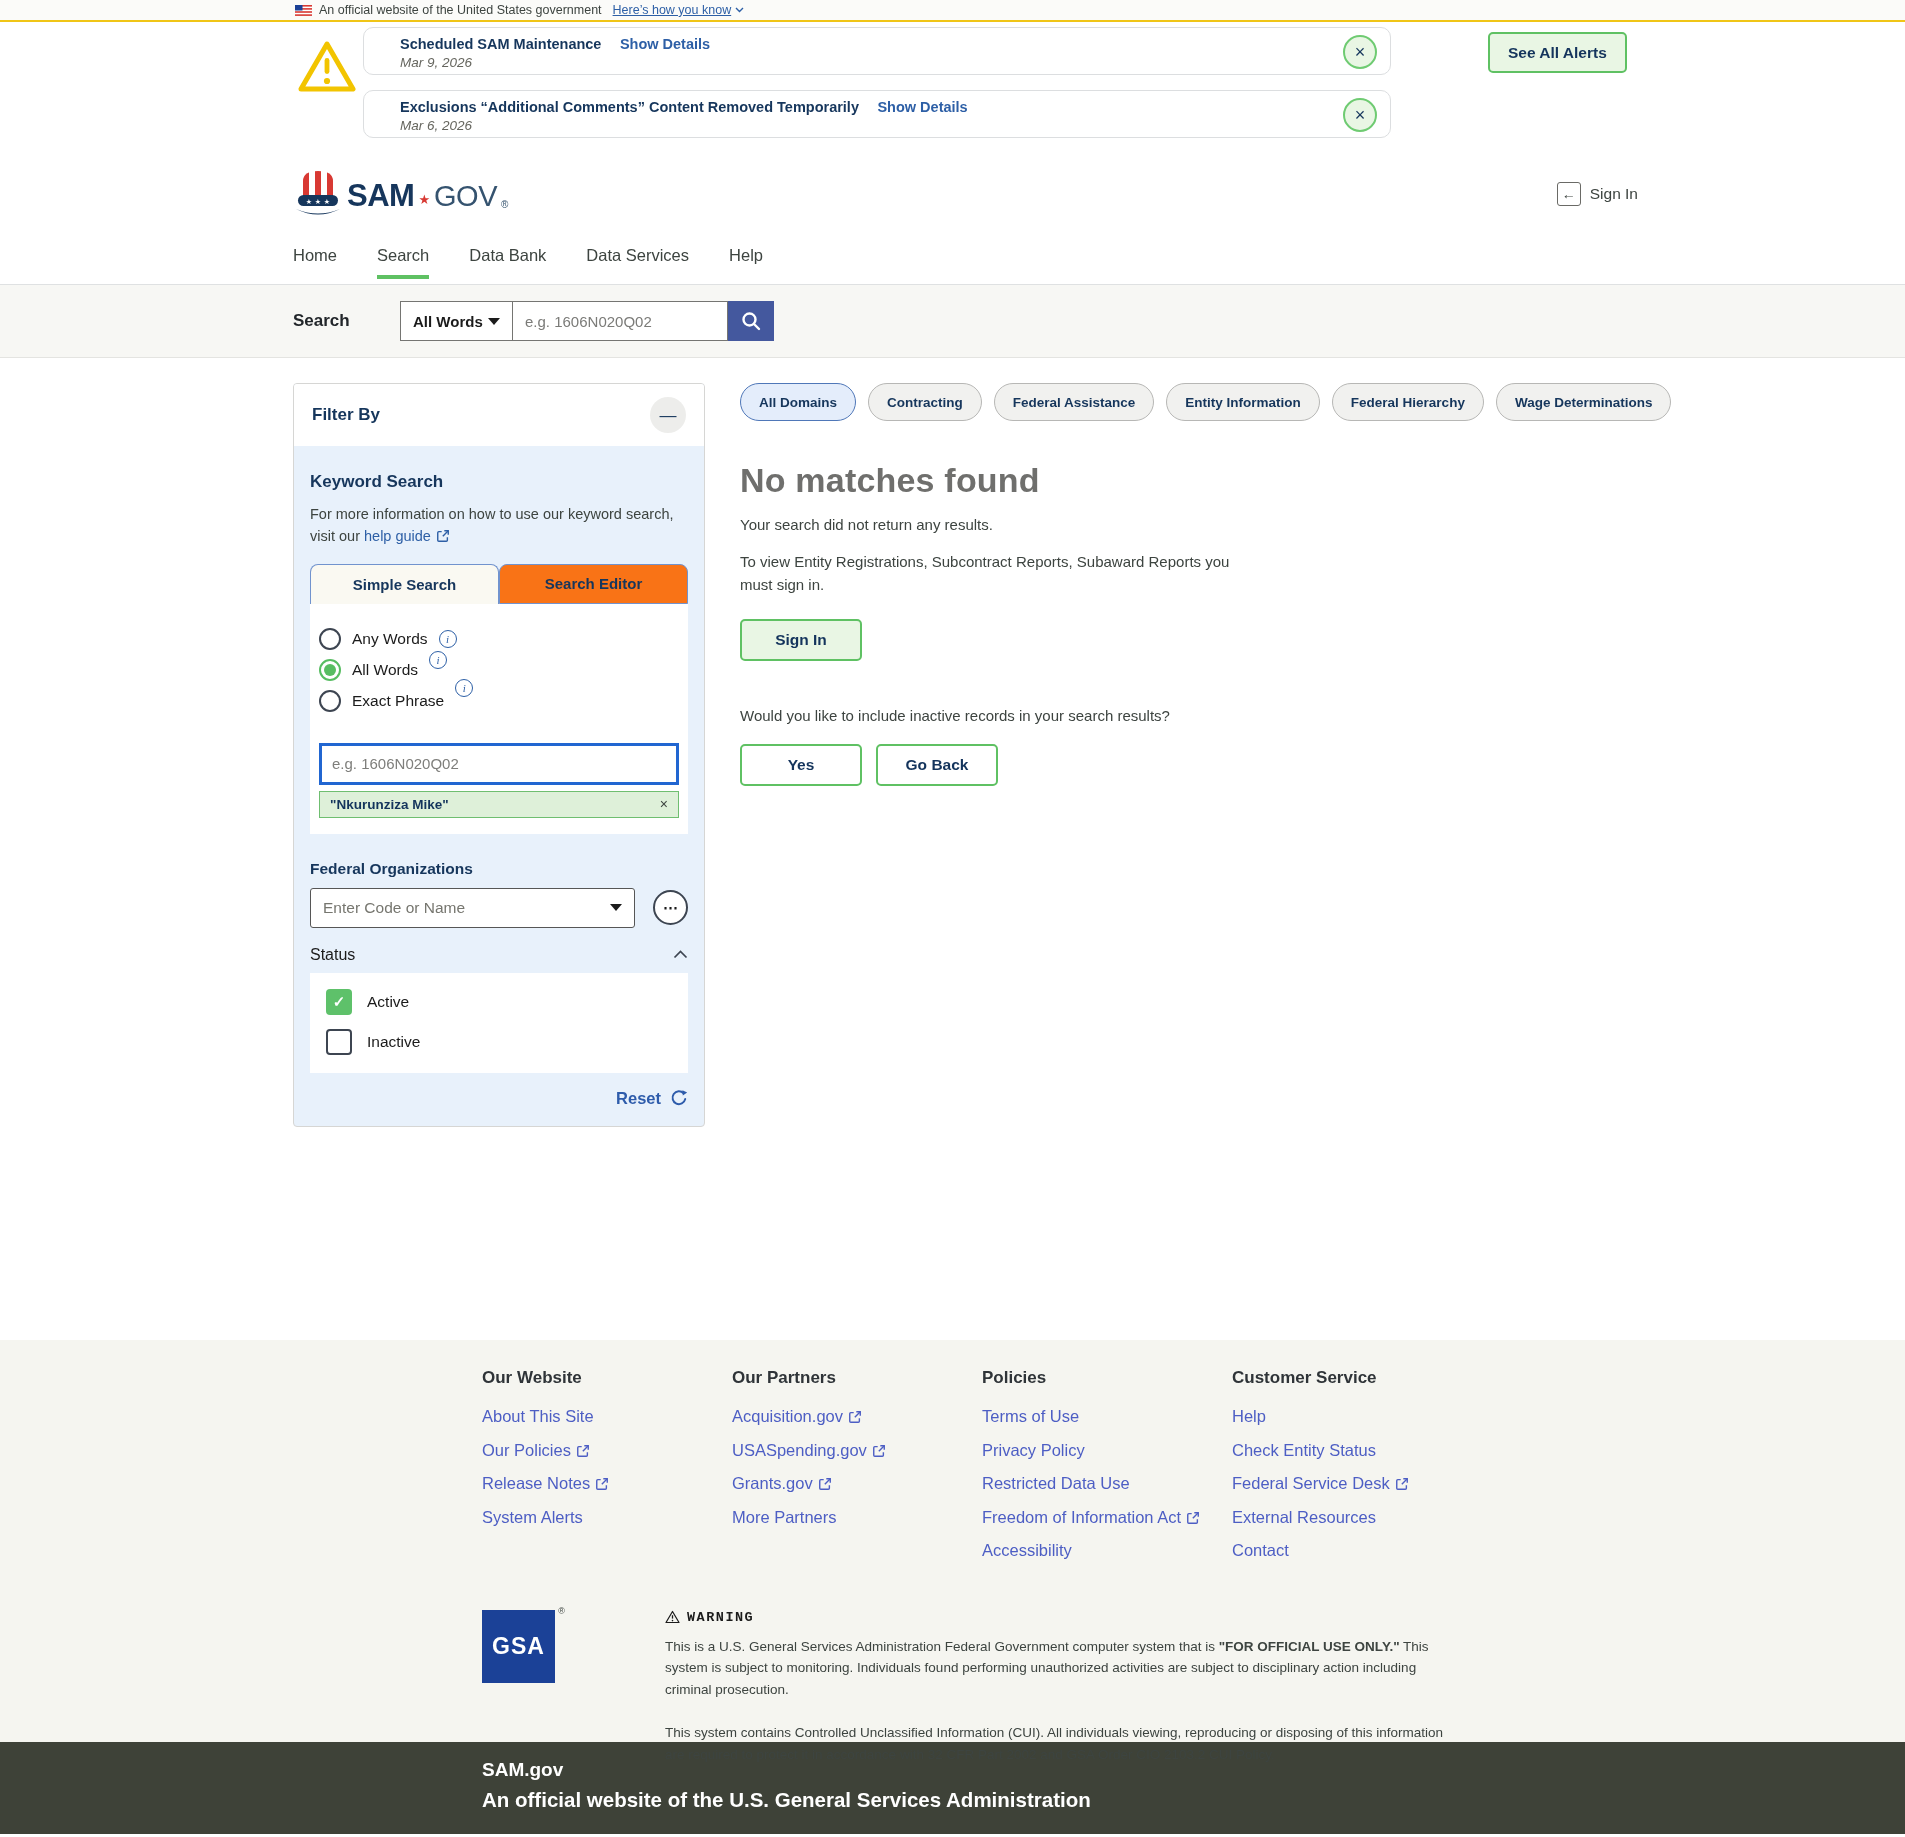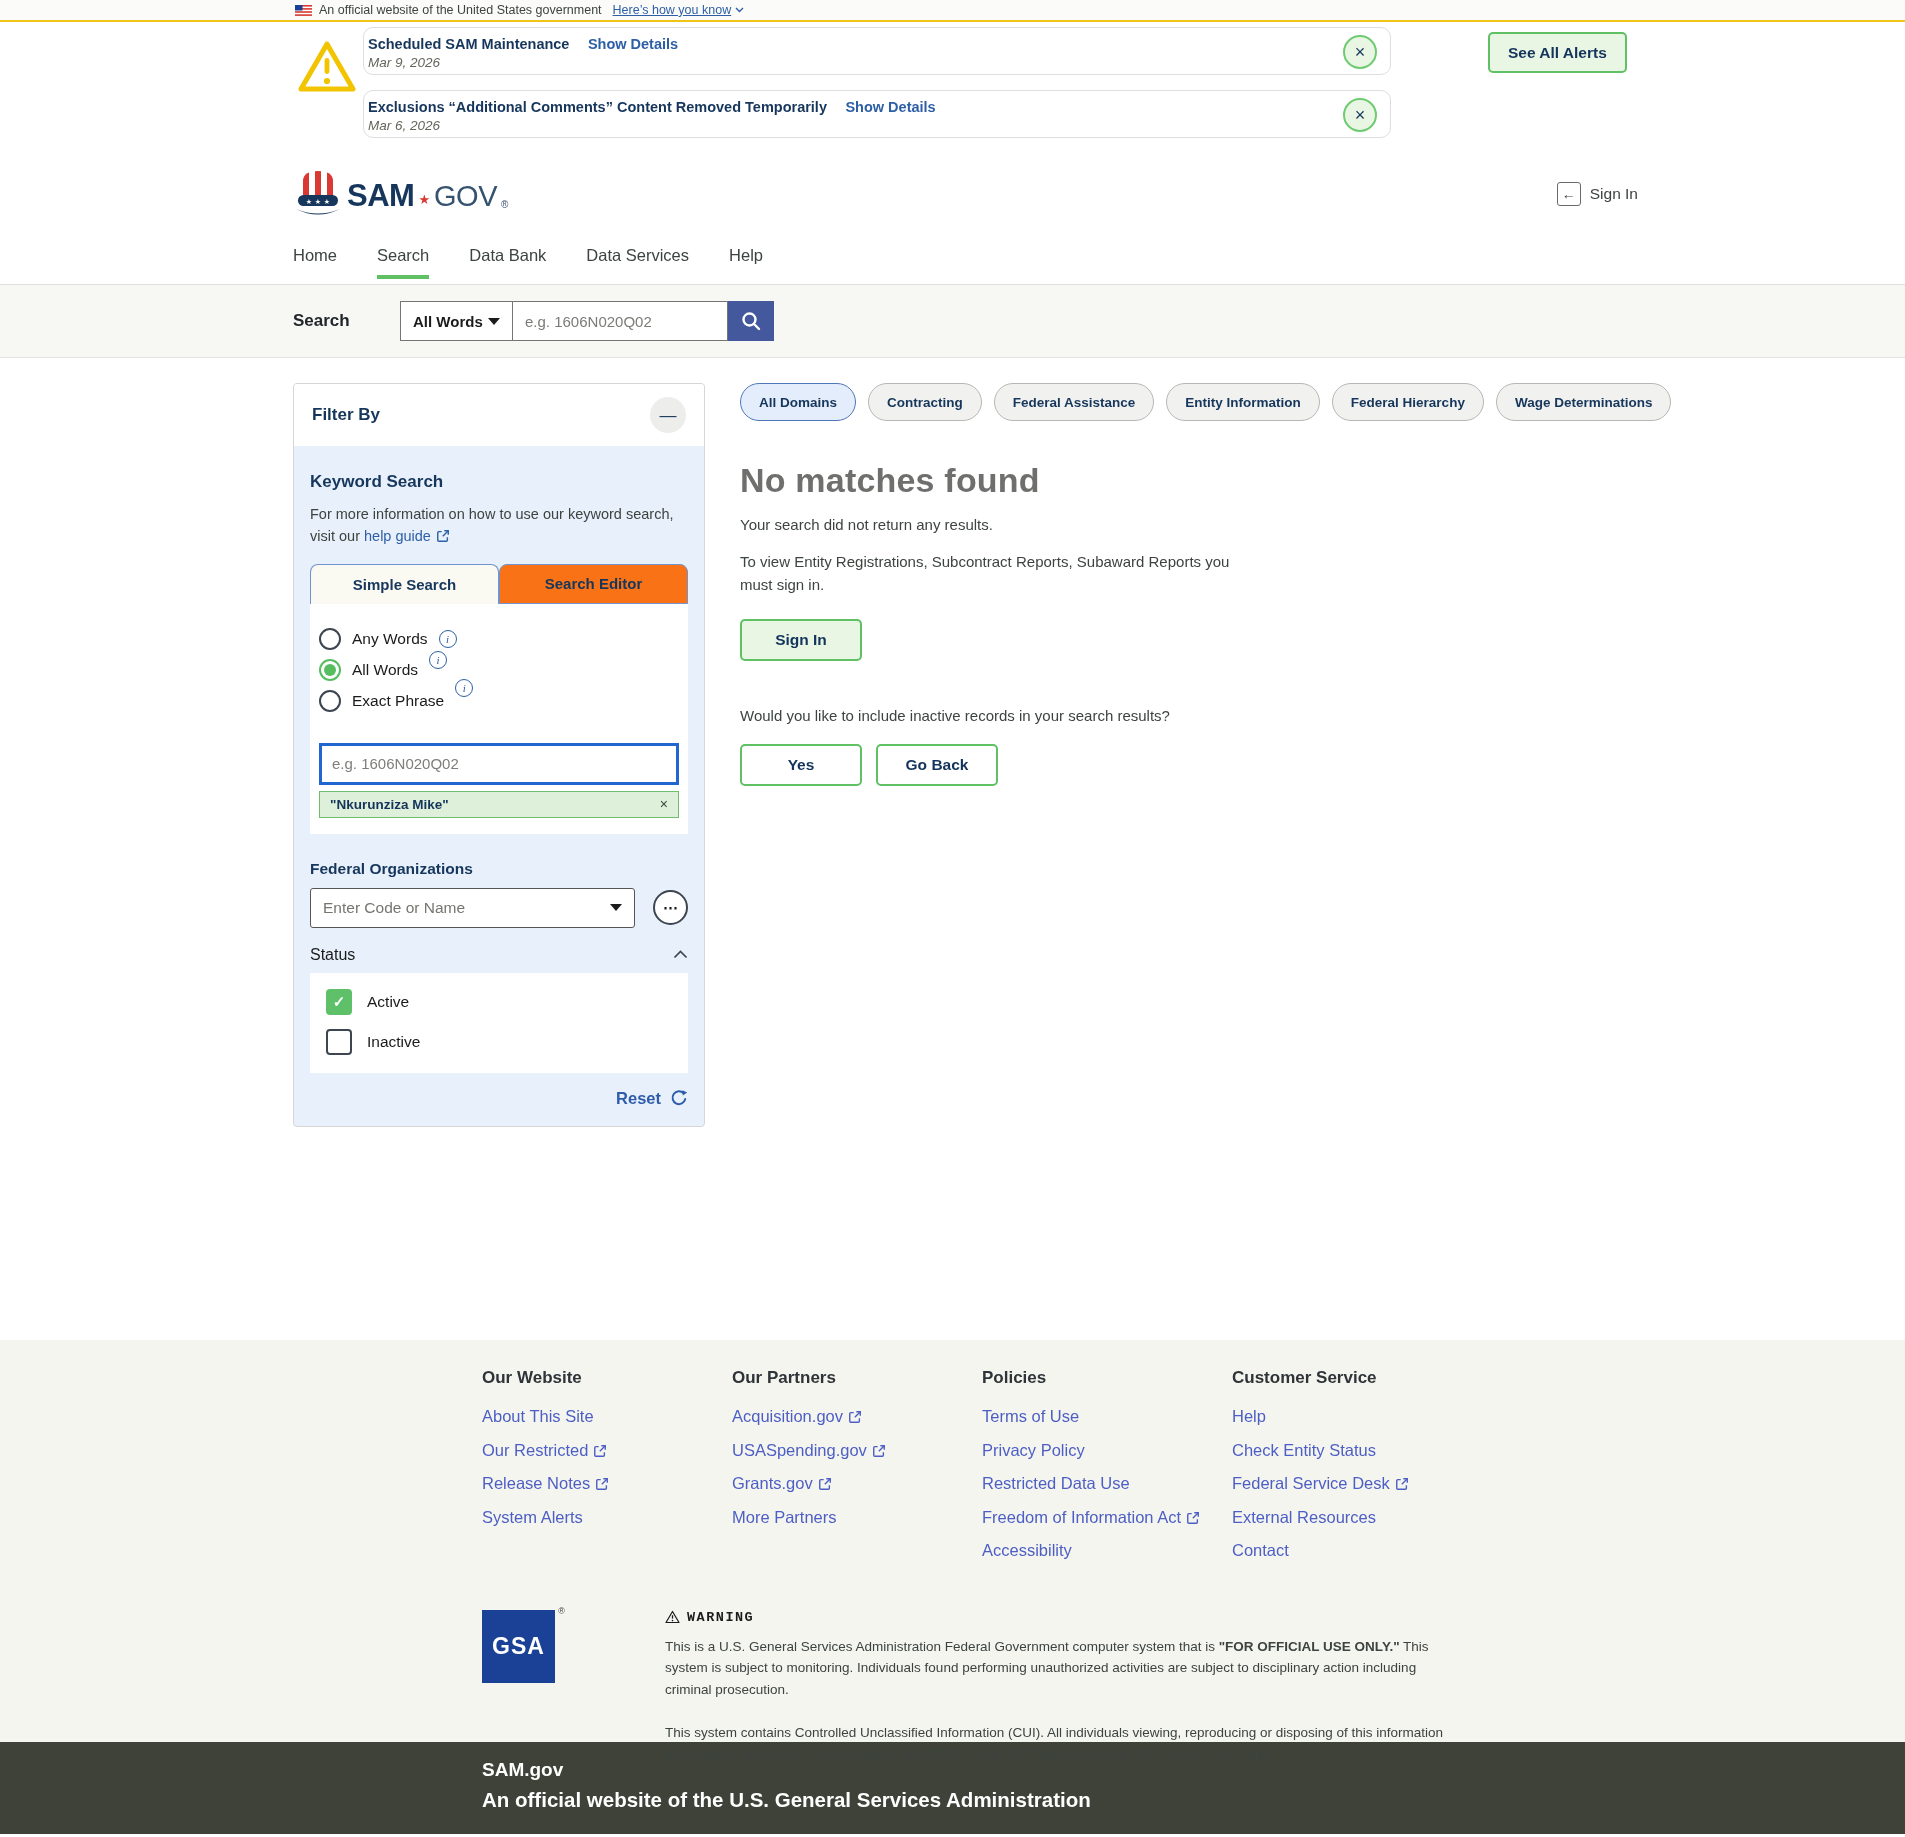--- a/index.html
+++ b/index.html
@@ -13,21 +13,21 @@
   
   .gov-banner { height:22px; background:#fbfbf9; border-bottom:2px solid #f0c517;
     display:flex; align-items:center; padding-left:295px; font-size:12.5px; color:#3d4440; gap:7px; }
   .gov-banner .flag { display:inline-flex; }
   .gov-banner .how { color:#2d5fa6; text-decoration:underline; display:inline-flex; align-items:center; gap:4px; margin-left:4px; }
 
   
   .alerts { position:relative; height:128px; background:#fff; }
   .alert-warn-icon { position:absolute; left:296px; top:16px; }
   .alert-card { position:absolute; left:363px; width:1028px; height:48px; background:#fff;
-    border:1px solid #dcdee0; border-radius:10px; padding:7px 60px 0 4px; }
+    border:1px solid #dcdee0; border-radius:10px; padding:7px 60px 0 36px; }
   .alert-card.a1 { top:5px; } .alert-card.a2 { top:68px; }
   .alert-title { font-size:14.5px; font-weight:bold; color:#16365c; display:inline; }
   .alert-details { font-size:14.5px; font-weight:bold; color:#2d5fa6; margin-left:14px; }
   .alert-date { font-size:13.5px; font-style:italic; color:#66665f; margin-top:2px; }
   .alert-close { position:absolute; right:13px; top:7px; width:34px; height:34px; border-radius:50%;
     background:#e9f6e4; border:2px solid #6fcb72; color:#16365c; font-size:18px; line-height:30px;
     text-align:center; cursor:pointer; }
   .see-all-btn { position:absolute; left:1488px; top:10px; height:41px; padding:0 18px;
     background:#e9f6e4; border:2px solid #5fc163; border-radius:5px; font-size:15.5px; font-weight:bold;
     color:#14345c; cursor:pointer; font-family:inherit; }
@@ -396,21 +396,21 @@
       <button class="btn-outline">Go Back</button>
     </div>
   </div>
 </div>
 
 <div class="footer">
   <div class="footer-cols">
     <div class="fcol">
       <h4>Our Website</h4>
       <a><span>About This Site</span></a>
-      <a><span>Our Restricted</span><span class="ext-icon"><svg width="14" height="14" viewBox="0 0 16 16" fill="none" stroke-width="1.6">
+      <a><span>Our Policies</span><span class="ext-icon"><svg width="14" height="14" viewBox="0 0 16 16" fill="none" stroke-width="1.6">
               <path d="M6.5 3H3.2A1.2 1.2 0 0 0 2 4.2v8.6A1.2 1.2 0 0 0 3.2 14h8.6a1.2 1.2 0 0 0 1.2-1.2V9.5"></path>
               <path d="M9.5 2H14v4.5"></path>
               <path d="M14 2 7.8 8.2"></path>
             </svg></span></a>
       <a><span>Release Notes</span><span class="ext-icon"><svg width="14" height="14" viewBox="0 0 16 16" fill="none" stroke-width="1.6">
               <path d="M6.5 3H3.2A1.2 1.2 0 0 0 2 4.2v8.6A1.2 1.2 0 0 0 3.2 14h8.6a1.2 1.2 0 0 0 1.2-1.2V9.5"></path>
               <path d="M9.5 2H14v4.5"></path>
               <path d="M14 2 7.8 8.2"></path>
             </svg></span></a>
       <a><span>System Alerts</span></a>

